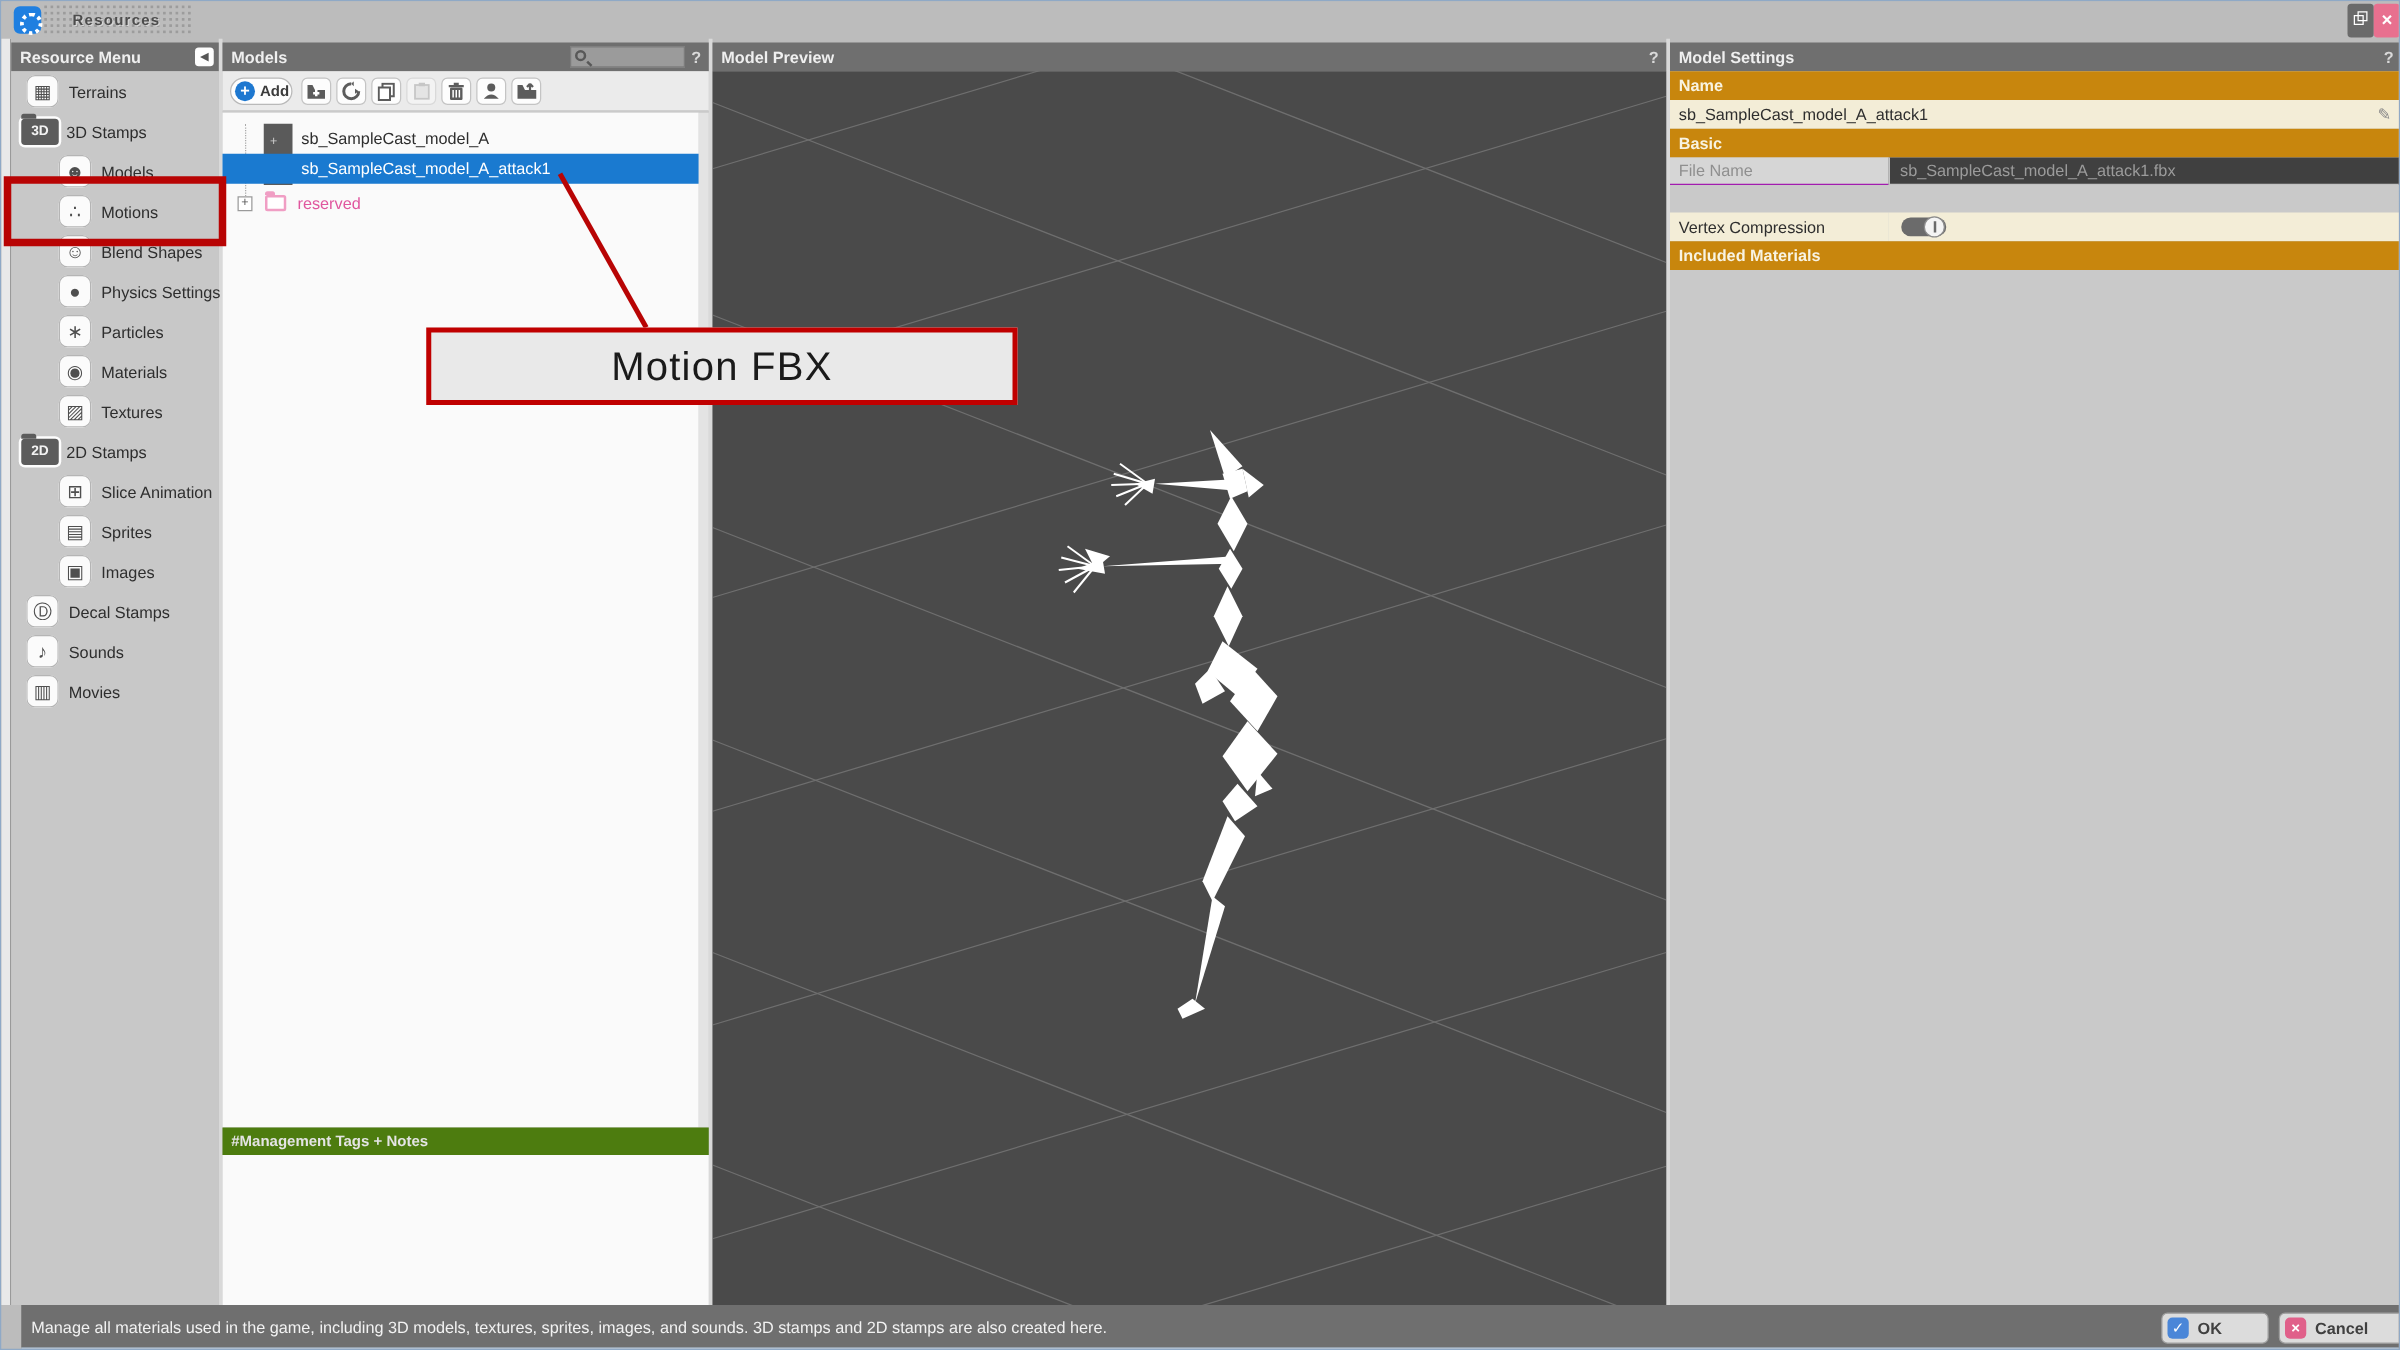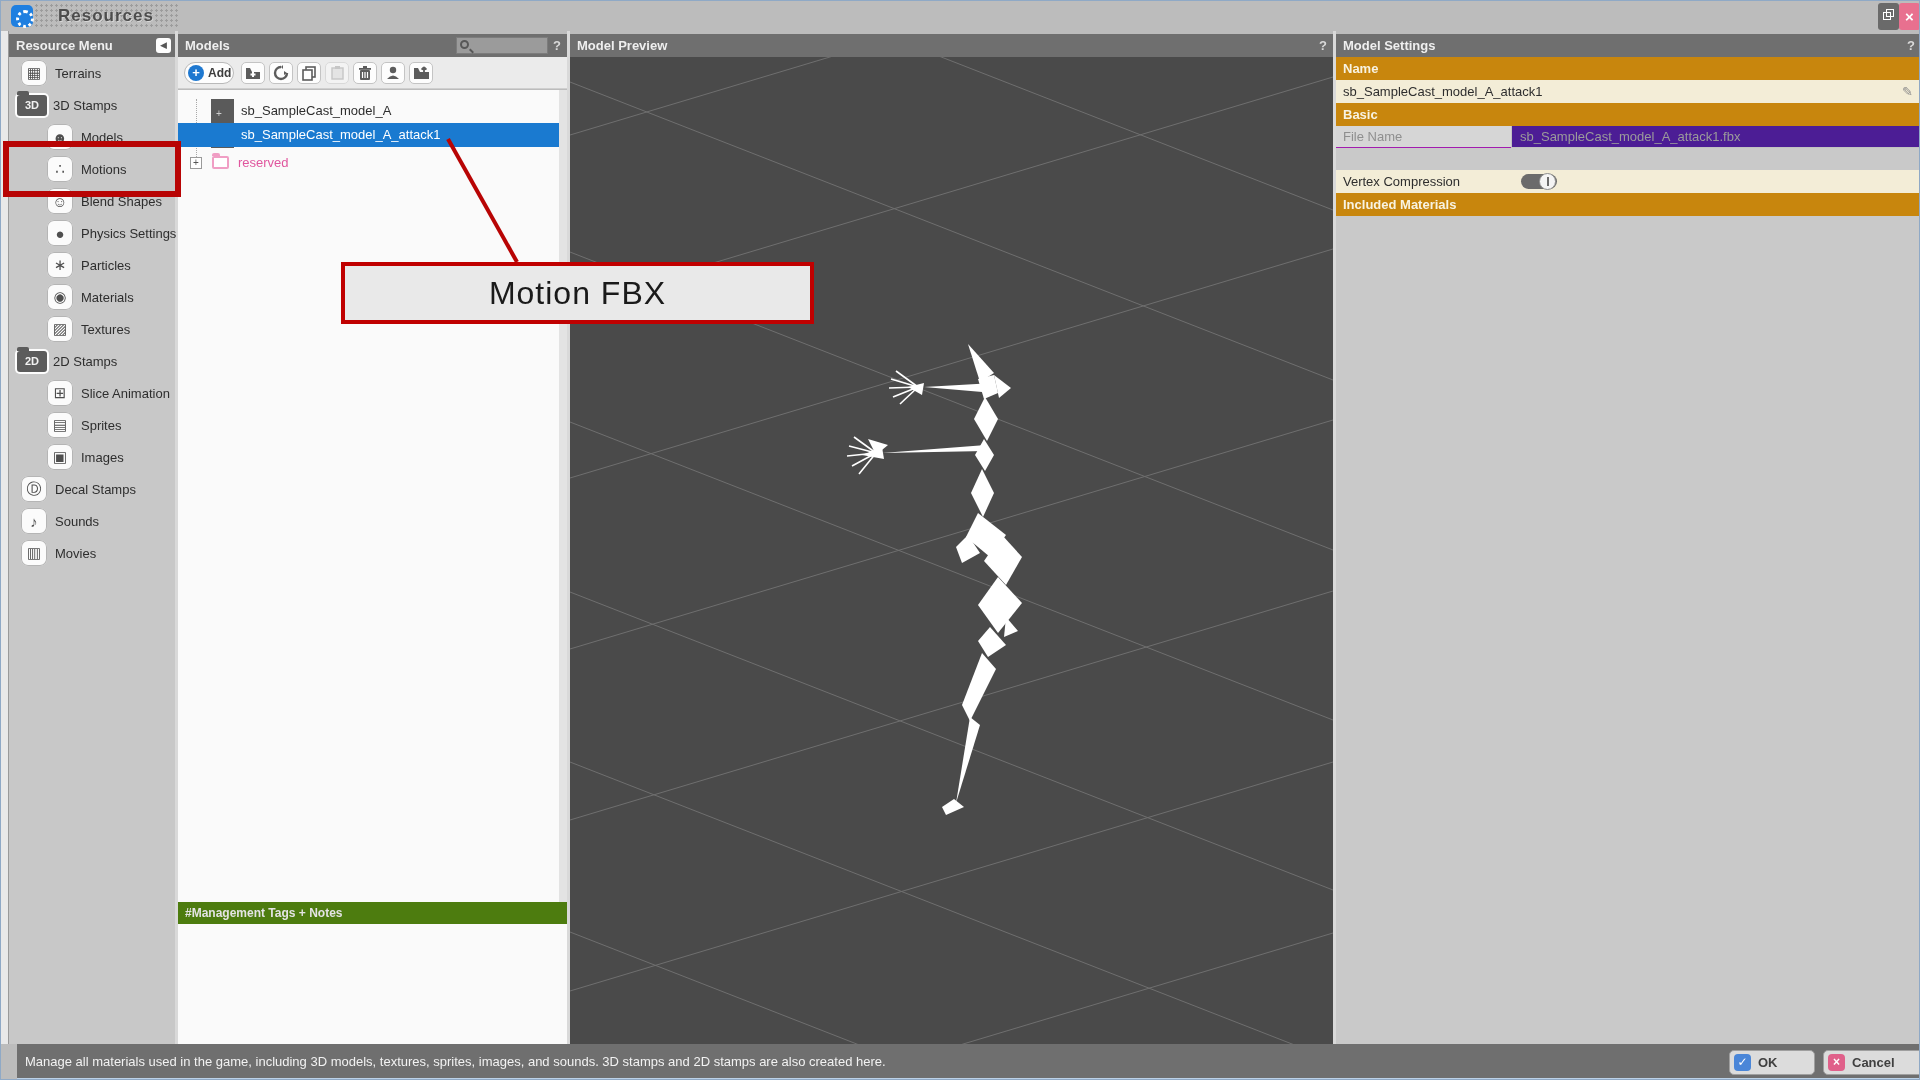--- a/index.html
+++ b/index.html
@@ -10,21 +10,21 @@
     border:1px solid #8fa9c6;
   }
   
   .titlebar { position:absolute; left:0; top:0; width:1920px; height:30px; background:#bcbcbc; }
   .app-icon { position:absolute; left:10px; top:4px; width:22px; height:22px; border-radius:5px;
     background:#1f7fe0; color:#fff; font-size:13px; text-align:center; line-height:22px; }
   .app-icon::after{ content:""; position:absolute; left:5px; top:5px; width:12px; height:12px;
     border-radius:50%; border:3px dotted #fff; }
   .title-text { position:absolute; left:33px; top:2px; height:26px; padding:0 26px 0 24px;
     background-image:radial-gradient(#9c9c9c 1px, transparent 1.2px); background-size:5px 5px;
-    color:#4d4d4d; font-weight:bold; font-size:17px; line-height:26px; letter-spacing:1px;
+    color:#4d4d4d; font-weight:bold; font-size:12px; line-height:26px; letter-spacing:1px;
     text-shadow:1px 1px 0 #d6d6d6; }
   .winbtn { position:absolute; top:2px; width:21px; height:27px; border-radius:3px;
     color:#fff; text-align:center; }
   .btn-restore { right:22px; background:#6a6a6a; }
   .btn-restore .sq { position:absolute; left:5px; top:9px; width:8px; height:8px; border:1.5px solid #fff; background:transparent; }
   .btn-restore .sq2 { left:8px; top:6px; background:#6a6a6a; }
   .btn-close { right:1px; background:#e8708f; font-weight:bold; font-size:15px; line-height:27px; }
   
   .phdr { position:absolute; height:23px; background:#6f6f6f; color:#efefef;
     font-size:13px; font-weight:bold; line-height:23px; padding-left:7px; }
@@ -99,21 +99,21 @@
   .srow { position:absolute; left:0; width:585px; font-size:13px; }
   .gold { background:#c8860d; color:#f8f3e2; font-weight:bold; height:23px; line-height:23px; padding-left:7px; }
   .g-name { top:0; }
   .name-val { top:23px; height:23px; background:#f3edd7; color:#2e2e2e; line-height:23px; padding-left:7px; }
   .pencil { position:absolute; right:8px; top:0; color:#8a8a8a; font-size:13px; }
   .g-basic { top:46px; }
   .grey-row { height:22px; line-height:22px; }
   .g-file { top:69px; } .g-folder { top:91px; }
   .lbl-cell { position:absolute; left:0; width:175px; height:100%; background:#d6d6d6; color:#8f8f8f;
     padding-left:7px; border-bottom:1px solid #a21caf; }
-  .val-cell { position:absolute; left:175px; width:410px; height:100%; background:#4c1d95; color:#9b9b9b;
+  .val-cell { position:absolute; left:175px; width:410px; height:100%; background:#404040; color:#9b9b9b;
     padding-left:8px; border:1px solid #c2c2c2; border-top:none; white-space:nowrap; overflow:hidden; }
   .g-vertex { top:113px; height:23px; line-height:23px; }
   .vx-lbl { position:absolute; left:0; width:175px; height:100%; background:#f3edd7; color:#2e2e2e; padding-left:7px; }
   .vx-val { position:absolute; left:175px; width:410px; height:100%; background:#f3edd7; }
   .toggle { position:absolute; left:10px; top:4px; width:36px; height:15px; background:#6b6b6b; border-radius:8px; }
   .knob { position:absolute; right:1px; top:-1px; width:17px; height:17px; border-radius:50%;
     background:#f4f4f4; border:1px solid #8c8c8c; }
   .knob::after { content:""; position:absolute; left:7px; top:3px; width:2px; height:9px; background:#6b6b6b; }
   .g-included { top:136px; }
   

